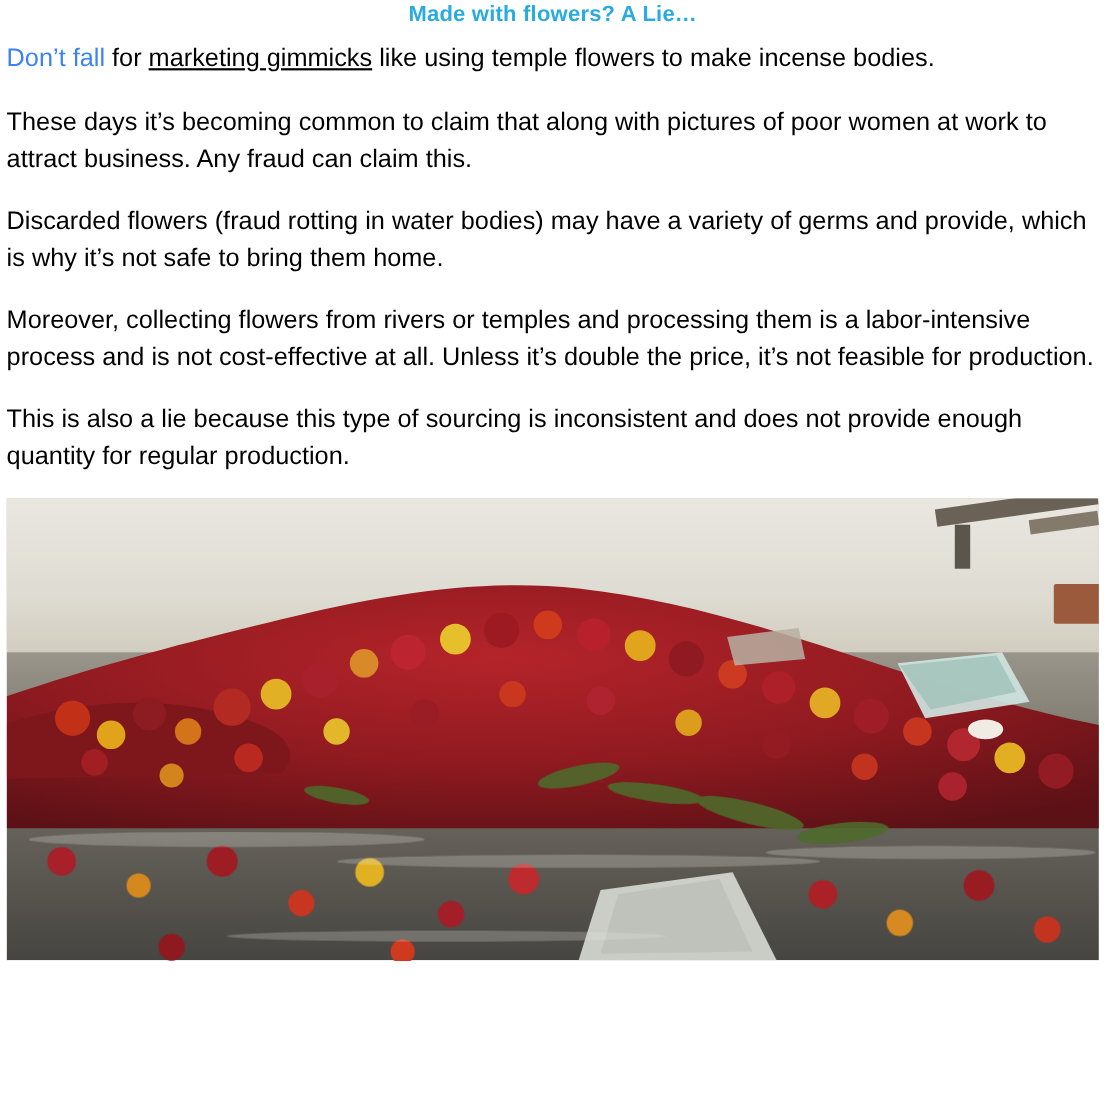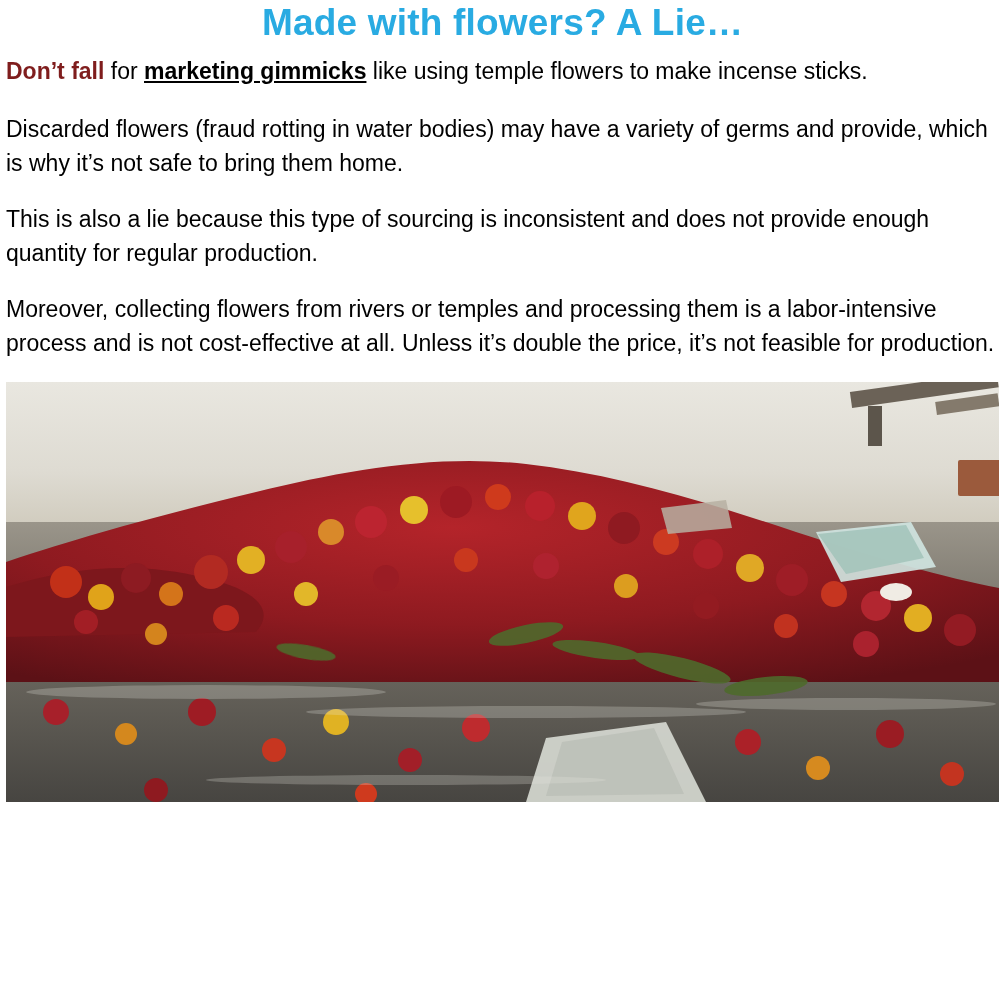--- a/index.html
+++ b/index.html
@@ -16,43 +16,42 @@
   }
   .page {
     width: 1005px;
     height: 1003px;
     position: relative;
     box-sizing: border-box;
   }
   .title {
     text-align: center;
     color: #29ABE2;
-    font-size: 37px;
+    font-size: 20px;
     font-weight: bold;
     margin: 2px 0 10px 0;
     letter-spacing: 0.2px;
   }
   .body-text {
     padding: 0 6px 0 6px;
   }
   p.para {
     font-size: 23px;
     line-height: 1.48;
     margin: 0 0 22px 0;
   }
   p.para:first-child {
     margin-bottom: 24px;
   }
   .red-bold {
-    color: #7f1d1d;
-    font-weight: bold;
+    color: #3b82f6;
+    font-weight: normal;
   }
   .underline {
     text-decoration: underline;
-    font-weight: bold;
   }
   .bold {
     font-weight: normal;
   }
   .photo {
     margin-top: 4px;
     width: 993px;
     height: 420px;
     margin-left: 6px;
     position: relative;
@@ -68,34 +67,37 @@
 </head>
 <body>
 
 <div class="page">
 
   <div class="title">Made with flowers?  A Lie…</div>
 
   <div class="body-text">
 
     <p class="para">
-      <span class="red-bold">Don’t fall</span><span> for </span><span class="underline">marketing gimmicks</span><span> like using </span><span class="bold">temple flowers</span><span> to make incense sticks.</span>
-    </p>
-
+      <span class="red-bold">Don’t fall</span><span> for </span><span class="underline">marketing gimmicks</span><span> like using </span><span class="bold">temple flowers</span><span> to make incense bodies.</span>
+    </p>
+
+    <p class="para">
+      <span>These days it’s becoming common to claim that along with pictures of poor women at work to attract business. Any fraud can claim this.</span>
+    </p>
 
     <p class="para">
       <span>Discarded flowers (fraud rotting in water bodies) may have a variety of </span><span class="bold">germs and provide</span><span>, which is why it’s not safe to bring them home.</span>
     </p>
 
     <p class="para">
+      <span>Moreover, collecting flowers from rivers or temples and processing them is a labor-intensive process and is not cost-effective at all. </span><span class="bold">Unless it’s double the price, it’s not feasible for production.</span>
+    </p>
+
+    <p class="para">
       <span>This is  also a lie because this type of sourcing is inconsistent and does not provide enough quantity for regular production.</span>
-    </p>
-
-    <p class="para">
-      <span>Moreover, collecting flowers from rivers or temples and processing them is a labor-intensive process and is not cost-effective at all. </span><span class="bold">Unless it’s double the price, it’s not feasible for production.</span>
     </p>
 
   </div>
 
   <div class="photo">
     <svg viewBox="0 0 993 420" preserveAspectRatio="none" aria-hidden="true">
       <defs>
         <linearGradient id="skyGrad" x1="0" y1="0" x2="0" y2="1">
           <stop offset="0%" stop-color="#e9e7e0"></stop>
           <stop offset="60%" stop-color="#dedbd2"></stop>

